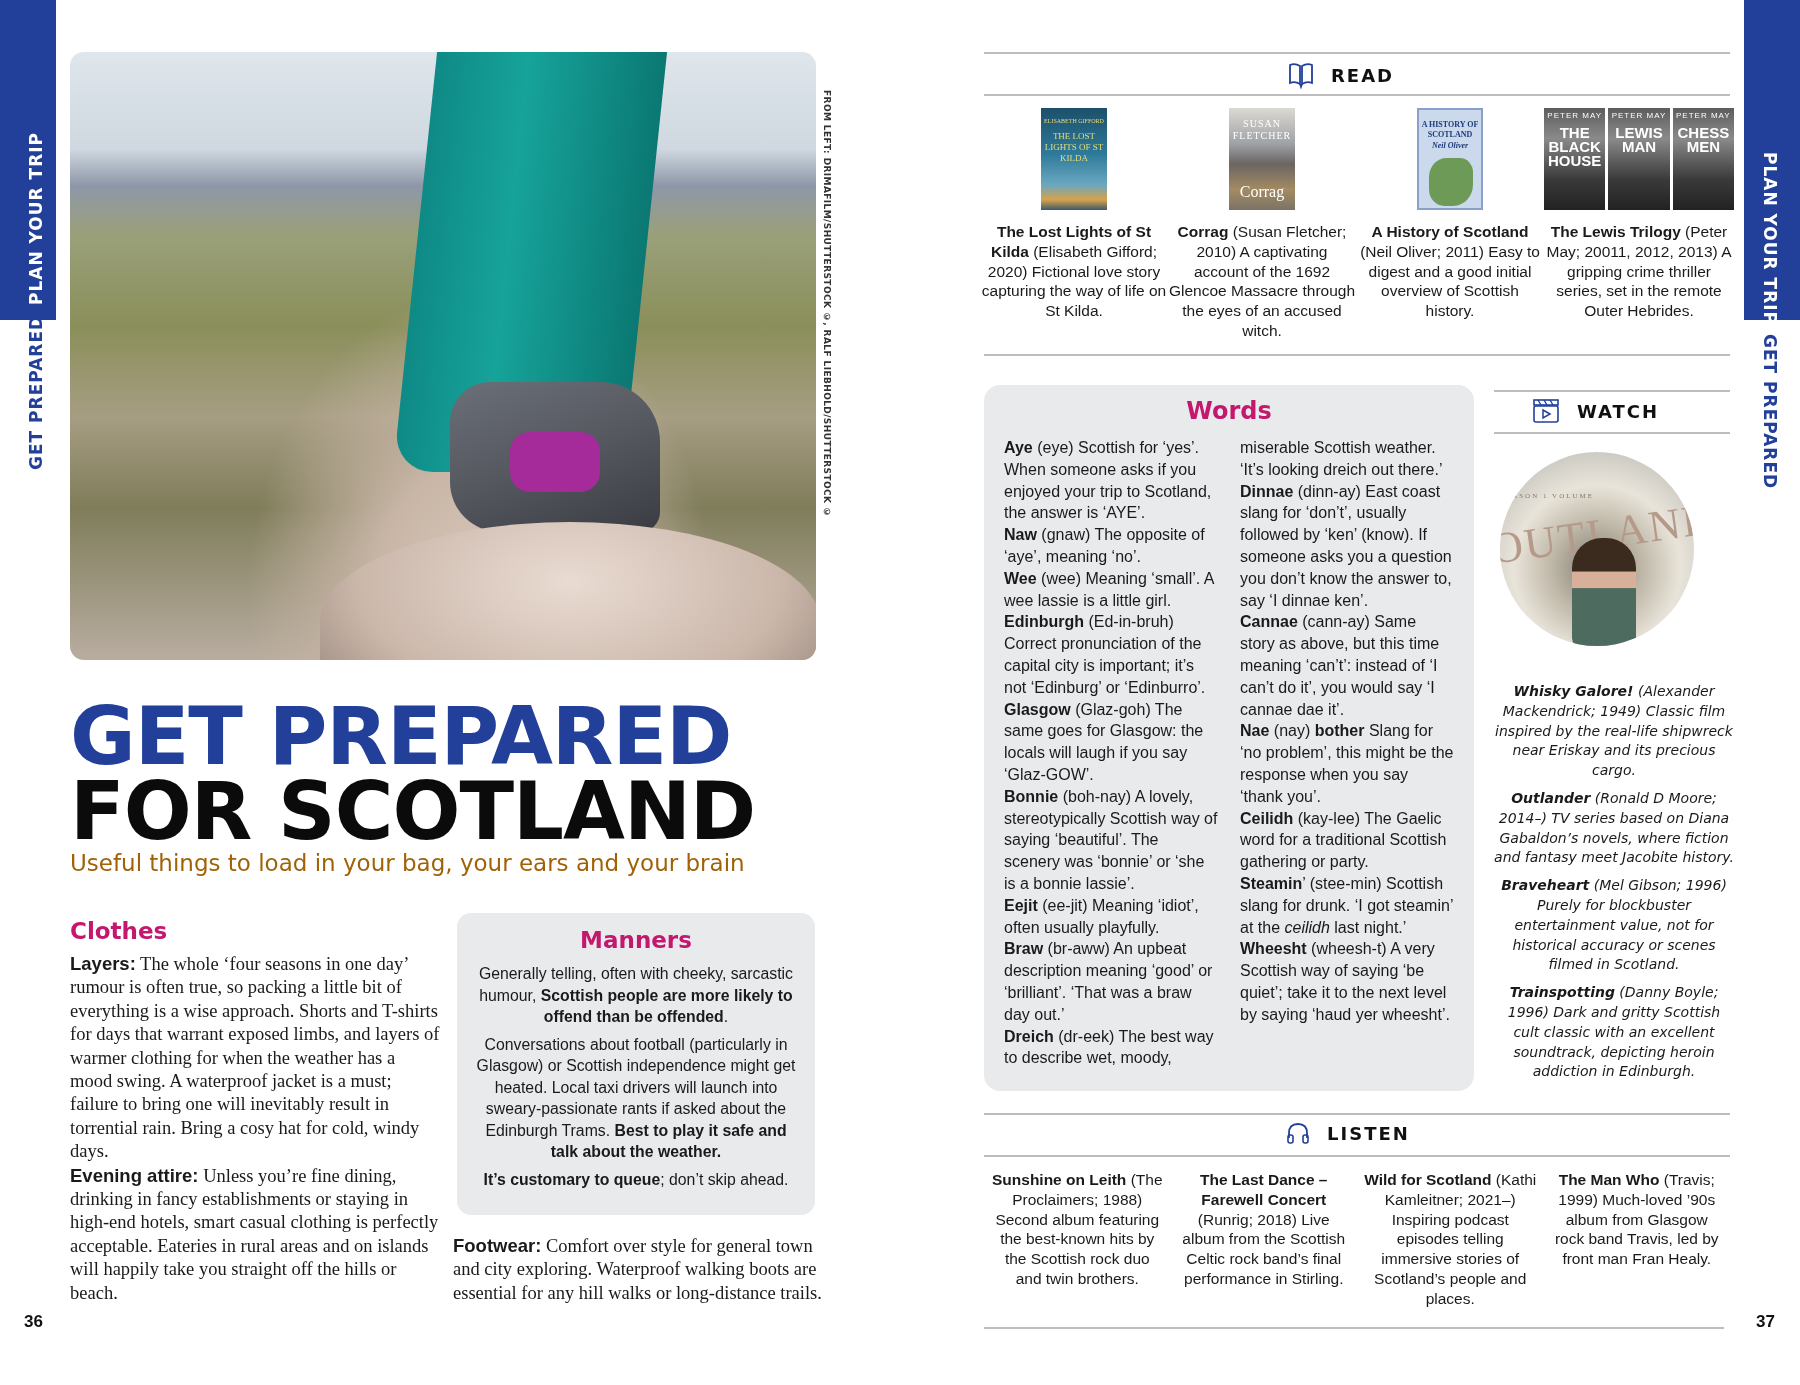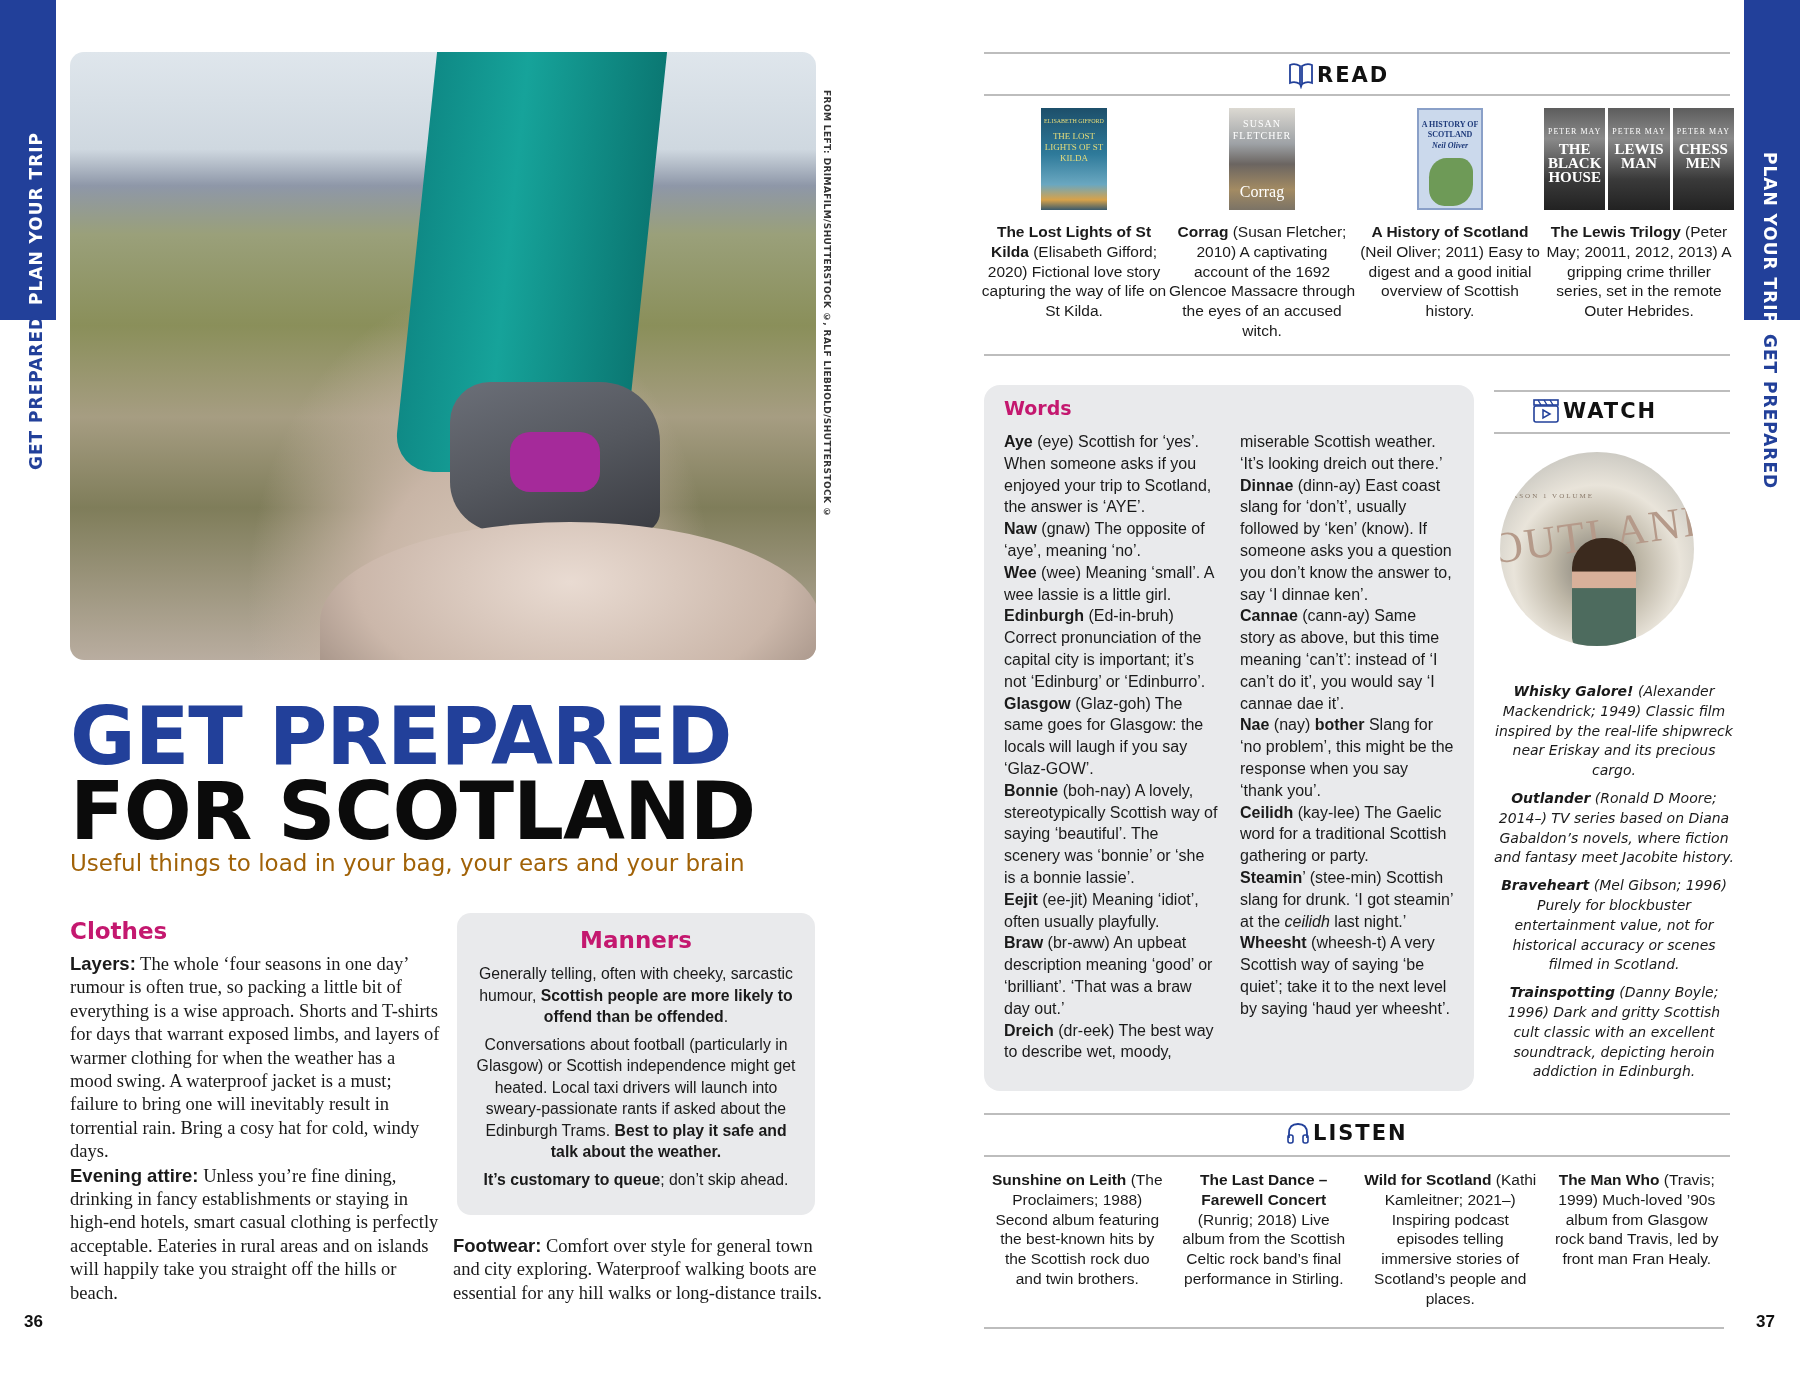--- a/index.html
+++ b/index.html
@@ -50,40 +50,40 @@
   
   .manners { position: absolute; left: 457px; top: 913px; width: 358px; height: 302px; background: #e9eaec; border-radius: 14px; padding: 14px 16px; text-align: center; }
   .manners h3 { font-size: 23px; margin-bottom: 10px; }
   .manners p { font-family: "Liberation Sans", sans-serif; font-size: 15.8px; line-height: 21.5px; margin-bottom: 6px; color: #1a1a1a; }
 
   .footwear { position: absolute; left: 453px; top: 1234px; width: 370px; }
 
   
   .rule { position: absolute; height: 2px; background: #bdbdbd; }
 
-  .band-head { position: absolute; display: flex; align-items: center; gap: 3px; font-weight: bold; font-size: 21px; letter-spacing: 2px; font-family: "DejaVu Sans", sans-serif; color: #111; text-align: center; }
+  .band-head { position: absolute; display: flex; align-items: center; gap: 17px; font-weight: bold; font-size: 18px; letter-spacing: 2px; font-family: "DejaVu Sans", sans-serif; color: #111; text-align: center; }
   .band-head svg { display: block; }
 
   
   .books { position: absolute; left: 980px; top: 108px; width: 754px; display: flex; }
   .book { width: 188px; text-align: center; }
   .book .cover-wrap { height: 102px; display: flex; justify-content: center; align-items: flex-start; gap: 3px; margin-bottom: 12px; }
   .cover { width: 66px; height: 102px; position: relative; overflow: hidden; font-size: 8px; color: #fff; display: flex; flex-direction: column; align-items: center; justify-content: flex-start; padding-top: 10px; font-family: "Liberation Serif", serif; text-align: center; line-height: 1.2; }
   .cover.c1 { background: linear-gradient(180deg, #1d4f6a 0%, #2e7a9a 45%, #6aa7c0 75%, #d7a24a 90%, #3a5a6c 100%); color: #e7dd7a; }
   .cover.c2 { background: linear-gradient(180deg, #dcd9d2 0%, #9ea2a6 35%, #6b6561 55%, #a38b63 80%, #7b7366 100%); color: #fff; }
   .cover.c3 { background: #cbd9ec; border: 2px solid #8aa0c8; color: #1e3a7a; font-weight: bold; }
   .cover.c3 .map { position: absolute; left: 10px; top: 48px; width: 44px; height: 48px; background: #6e9a57; border-radius: 40% 30% 45% 35%; }
-  .cover.lt { width: 70px; background: linear-gradient(180deg, #5d5d5d 0%, #8a8a8a 30%, #3a3a3a 70%, #222 100%); color: #fff; font-family: Liberation Serif, serif; font-weight: bold; font-size: 15px; line-height: 0.95; padding-top: 20px; }
+  .cover.lt { width: 70px; background: linear-gradient(180deg, #5d5d5d 0%, #8a8a8a 30%, #3a3a3a 70%, #222 100%); color: #fff; font-family: Liberation Sans, sans-serif; font-weight: bold; font-size: 15px; line-height: 0.95; padding-top: 4px; }
   .cover.lt small { font-size: 8px; letter-spacing: 1px; font-weight: normal; margin-bottom: 6px; }
   .book .desc { font-family: "Liberation Sans", sans-serif; font-size: 15.5px; line-height: 19.8px; color: #1a1a1a; }
   .book .desc b { font-weight: bold; }
 
   
   .words { position: absolute; left: 984px; top: 385px; width: 490px; height: 706px; background: #e9eaec; border-radius: 16px; padding: 12px 20px; }
-  .words h3 { font-size: 19px; text-align: left; margin-bottom: 12px; }
+  .words h3 { font-size: 24px; text-align: center; margin-bottom: 12px; }
   .words .cols { display: flex; gap: 22px; }
   .words .col { width: 228px; font-family: "Liberation Sans", sans-serif; font-size: 16px; line-height: 21.8px; color: #1a1a1a; }
   .words .col b { font-weight: bold; }
 
   
   .watch-circle { position: absolute; left: 1500px; top: 452px; width: 194px; height: 194px; border-radius: 50%; overflow: hidden;
     background: radial-gradient(circle at 50% 60%, #7d7a72 0%, #bfb8a8 30%, #e9e4da 55%, #c9c7c0 80%, #9aa184 100%); }
   .watch-circle .show { position: absolute; top: 56px; left: -10px; width: 230px; text-align: center; font-family: "Liberation Serif", serif; font-size: 44px; color: #b59a8a; letter-spacing: 2px; transform: rotate(-8deg); }
   .watch-circle .figure { position: absolute; left: 72px; top: 86px; width: 64px; height: 110px; background: linear-gradient(180deg, #3b2a1e 0%, #3b2a1e 30%, #d8b09a 31%, #d8b09a 45%, #4d6b5e 46%, #4d6b5e 100%); border-radius: 30px 30px 10px 10px; }
   .watch-list { position: absolute; left: 1494px; top: 682px; width: 240px; text-align: center; font-family: "DejaVu Sans", sans-serif; font-size: 14px; line-height: 19.8px; color: #1a1a1a; font-style: italic; }

